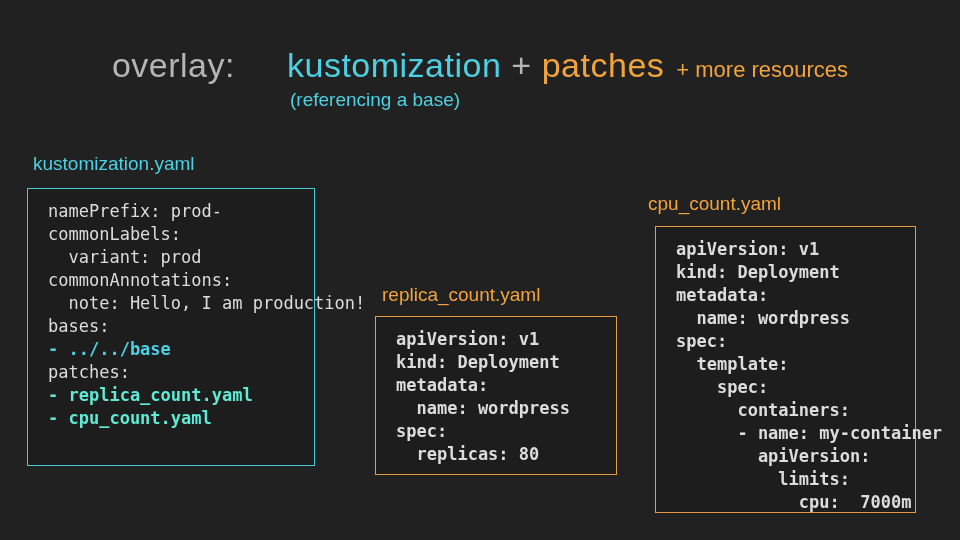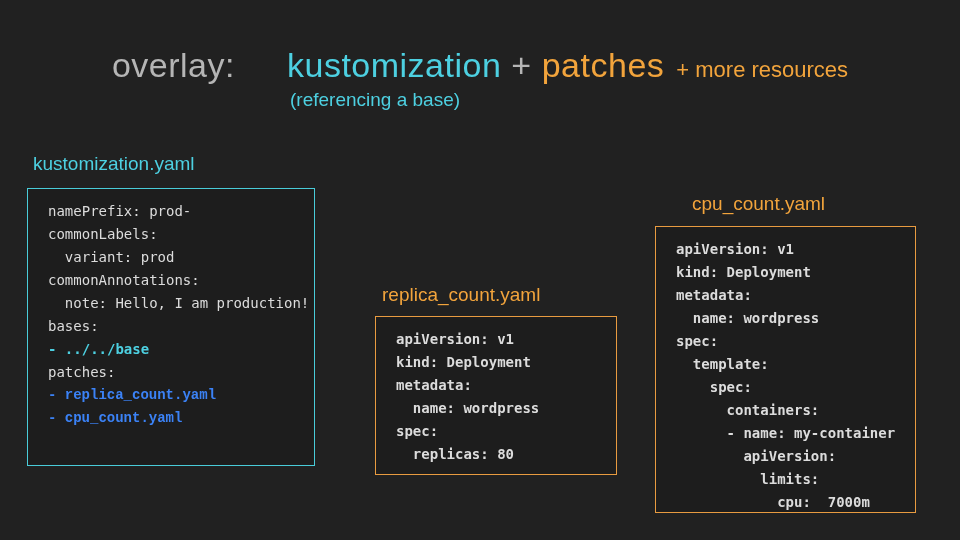--- a/index.html
+++ b/index.html
@@ -45,28 +45,28 @@
   .panel-box {
     position: absolute;
     background: #1d1d1d;
     border: 1.5px solid #888;
     padding: 11px 0 0 20px;
   }
   .panel-box.accent-cyan-border { border-color: #49ccd9; }
   .panel-box.accent-orange-border { border-color: #e89b40; font-weight: bold; }
   .code-line {
     font-family: "DejaVu Sans Mono", "Liberation Mono", monospace;
-    font-size: 14px;
+    font-size: 17px;
     line-height: 23px;
     height: 23px;
     white-space: pre;
     color: #dcdcdc;
   }
   .code-line.cyan { color: #4dd0e1; font-weight: bold; }
-  .code-line.orange { color: #3b82f6; font-weight: bold; font-family: Liberation Mono, monospace; }
+  .code-line.orange { color: #5eead4; font-weight: bold; }
 </style>
 </head>
 <body>
 
 <div class="slide">
 
   <div class="title-row">
     <span class="t-main t-overlay">overlay:</span><span class="t-main t-kustomization">kustomization</span><span class="t-main t-plus">+</span><span class="t-main t-patches">patches</span><span class="t-more">+ more resources</span>
   </div>
   <div class="subtitle">(referencing a base)</div>
@@ -88,21 +88,21 @@
   <div class="panel-label accent-orange-text" style="left:382px; top:284px;">replica_count.yaml</div>
   <div class="panel-box accent-orange-border" style="left:375px; top:316px; width:242px; height:159px;">
       <div class="code-line">apiVersion: v1</div>
       <div class="code-line">kind: Deployment</div>
       <div class="code-line">metadata:</div>
       <div class="code-line">  name: wordpress</div>
       <div class="code-line">spec:</div>
       <div class="code-line">  replicas: 80</div>
     </div>
 
-  <div class="panel-label accent-orange-text" style="left:692px; top:193px;">cpu_count.yaml</div>
+  <div class="panel-label accent-orange-text" style="left:648px; top:193px;">cpu_count.yaml</div>
   <div class="panel-box accent-orange-border" style="left:655px; top:226px; width:261px; height:287px;">
       <div class="code-line">apiVersion: v1</div>
       <div class="code-line">kind: Deployment</div>
       <div class="code-line">metadata:</div>
       <div class="code-line">  name: wordpress</div>
       <div class="code-line">spec:</div>
       <div class="code-line">  template:</div>
       <div class="code-line">    spec:</div>
       <div class="code-line">      containers:</div>
       <div class="code-line">      - name: my-container</div>

